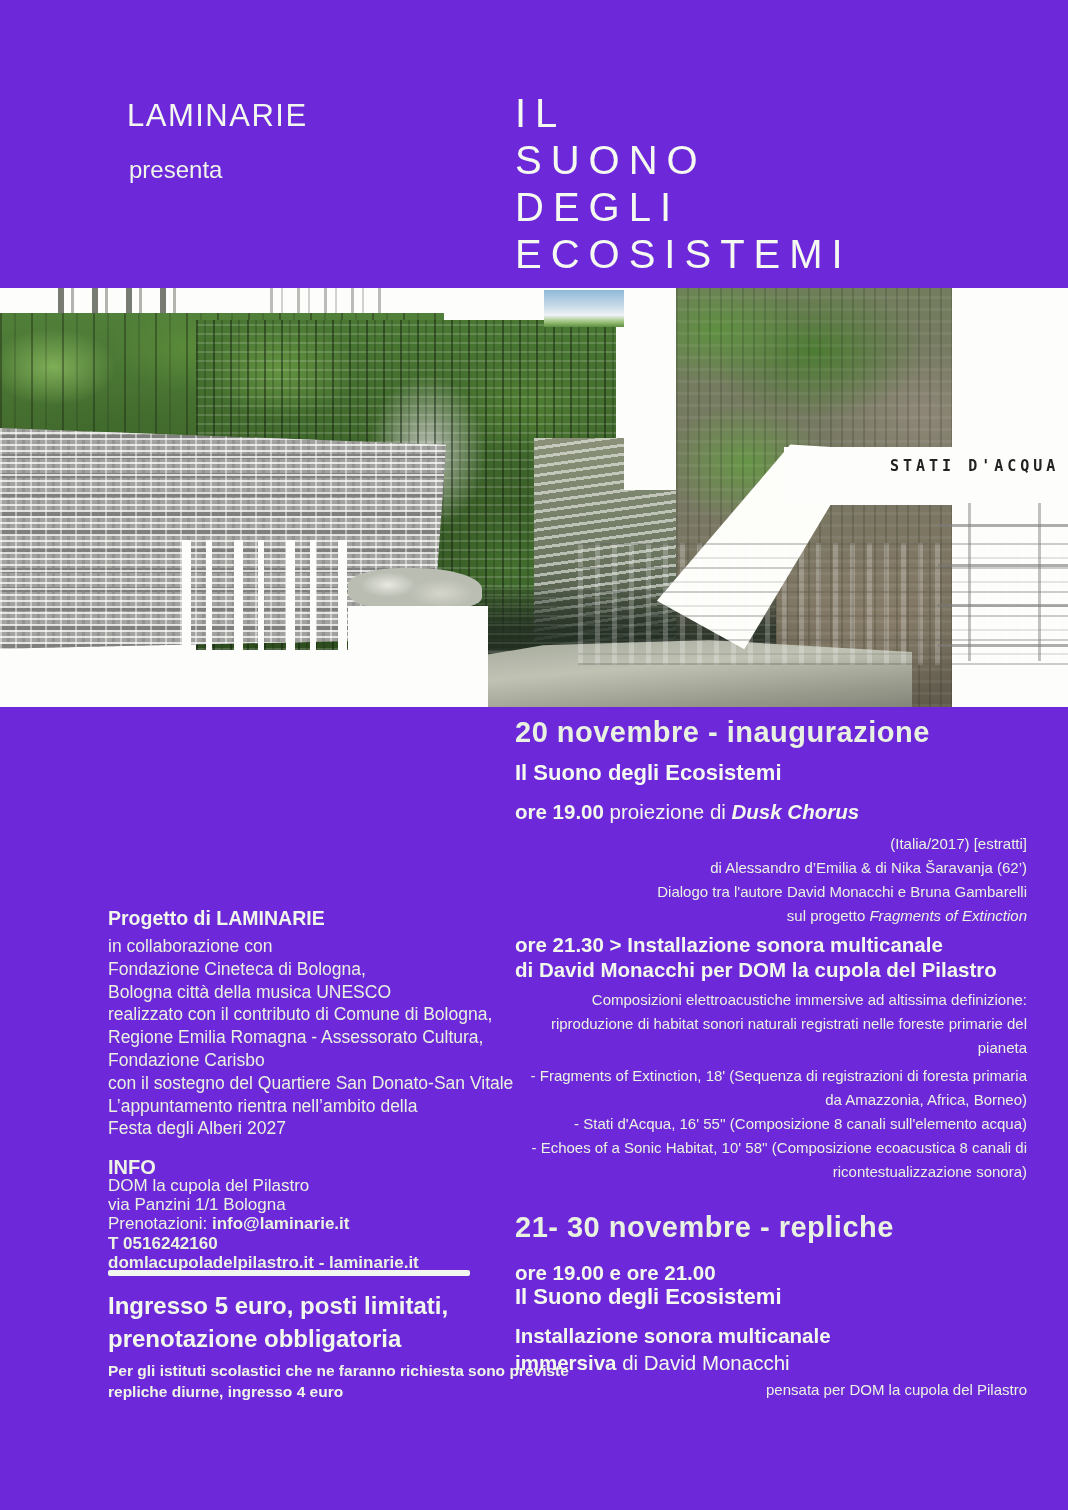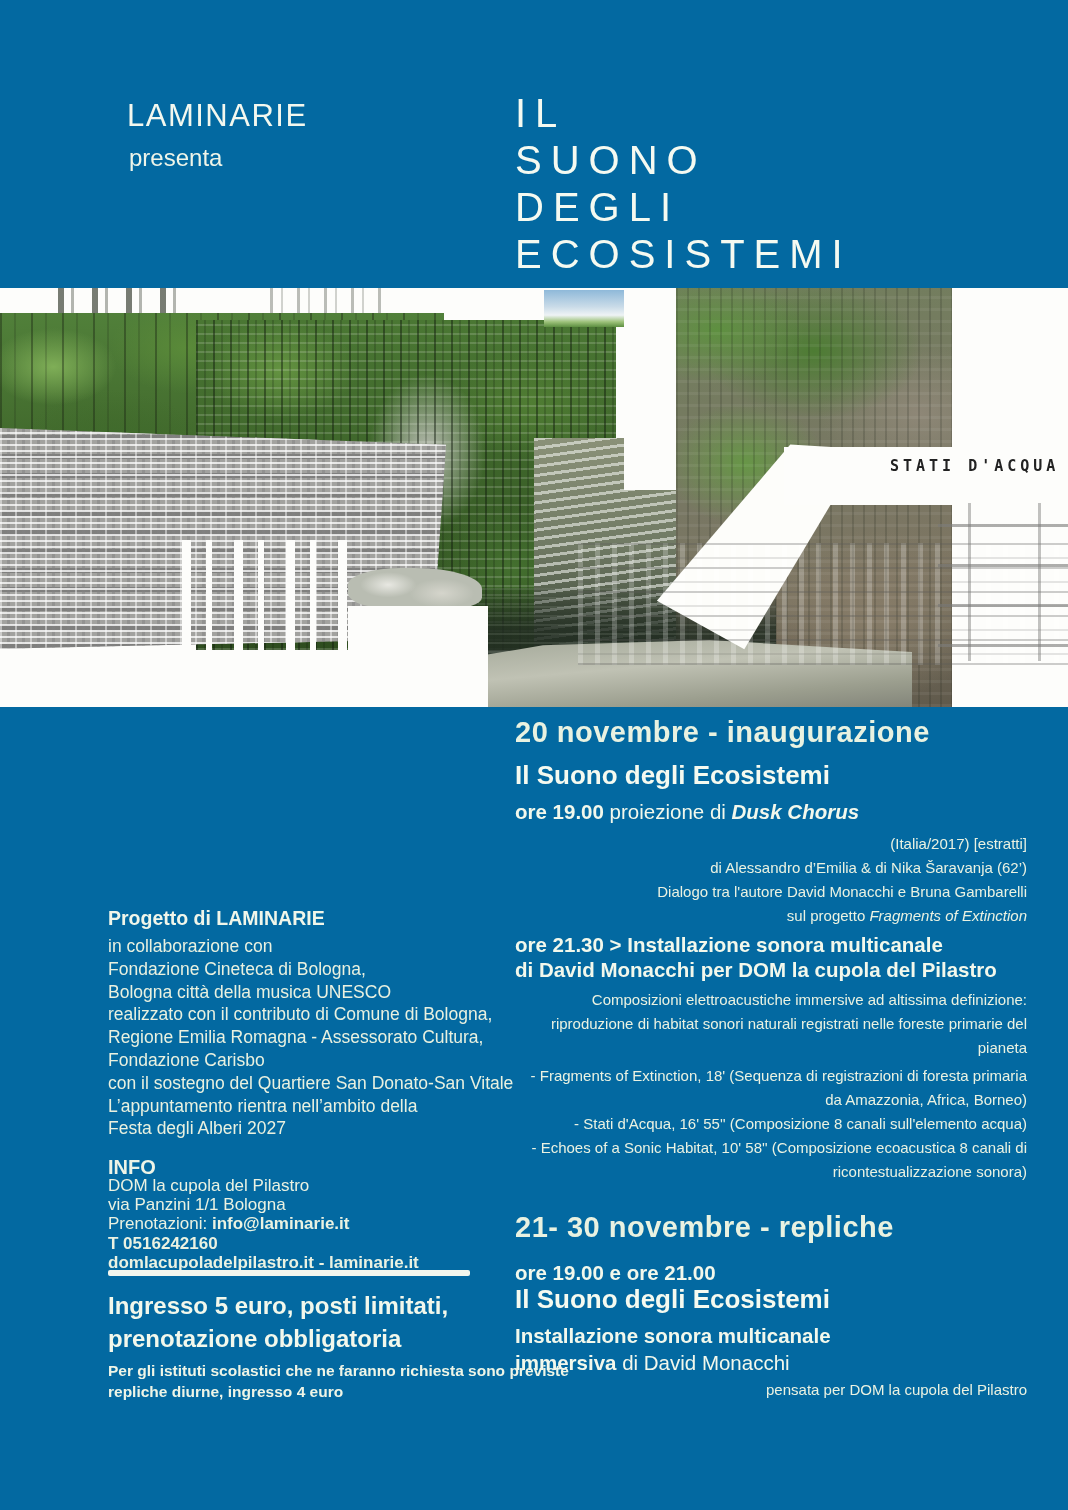--- a/index.html
+++ b/index.html
@@ -1,22 +1,22 @@
 <!DOCTYPE html>
 <html><head>
 <meta charset="utf-8">
 <style>
   html,body{margin:0;padding:0;background:#74a06b;}
-  .poster{position:relative;width:1068px;height:1510px;background:#0369a1;overflow:hidden;
+  .poster{position:relative;width:1068px;height:1510px;background:#6d28d9;overflow:hidden;
           font-family:"Liberation Sans","DejaVu Sans",sans-serif;color:#edf4e7;}
   .abs{position:absolute;}
 
   
   .brand{left:127px;top:98px;font-size:31px;letter-spacing:1.5px;color:#f3f8ef;}
-  .presenta{left:129px;top:144px;font-size:24px;color:#eff5e9;}
+  .presenta{left:129px;top:156px;font-size:24px;color:#eff5e9;}
   .main-title{left:515px;top:90px;font-size:40px;line-height:47px;letter-spacing:9px;color:#f5faf1;}
 
   
   .collage{left:0;top:288px;width:1068px;height:419px;background:#fdfdfb;}
   .sil-a{left:58px;top:0;width:135px;height:30px;
     background:repeating-linear-gradient(90deg,rgba(105,110,100,.9) 0 6px,transparent 6px 13px,rgba(105,110,100,.5) 13px 16px,transparent 16px 34px);}
   .sil-b{left:270px;top:0;width:115px;height:26px;opacity:.5;
     background:repeating-linear-gradient(90deg,rgba(105,110,100,.9) 0 3px,transparent 3px 11px,rgba(105,110,100,.6) 11px 13px,transparent 13px 27px);}
   .trees-left{left:0;top:25px;width:444px;height:192px;
     background:
@@ -93,21 +93,21 @@
   .scribbles{left:938px;top:215px;width:130px;height:158px;
     background:
       repeating-linear-gradient(0deg,transparent 0 14px,rgba(120,120,118,.6) 14px 17px,transparent 17px 40px),
       repeating-linear-gradient(90deg,transparent 0 30px,rgba(120,120,118,.45) 30px 33px,transparent 33px 70px);}
   .stati-label{left:890px;top:169px;width:180px;font-family:"DejaVu Sans Mono","Liberation Mono",monospace;
     font-size:15px;letter-spacing:4px;color:#222;font-weight:700;}
 
   
   .rc{left:515px;width:512px;}
   .sec-header{font-weight:700;font-size:29px;letter-spacing:.5px;color:#e9f2e1;}
-  .sec-title{font-weight:700;font-size:26px;color:#f5faf0;}
+  .sec-title{font-weight:700;font-size:22px;color:#f5faf0;}
   .bold-line{font-weight:700;font-size:20.5px;color:#f2f8ec;line-height:25px;white-space:nowrap;}
   .body{font-size:15px;line-height:24px;color:#eaf2e2;text-align:right;}
   .ital{font-style:italic;}
   .reg{font-weight:400;}
 
   
   .lc{left:108px;width:480px;}
   .proj-title{font-weight:700;font-size:19.5px;color:#f0f6ea;}
   .proj-lines{font-size:17.5px;line-height:22.8px;color:#e9f1e0;}
   .info-title{font-weight:700;font-size:20px;}

